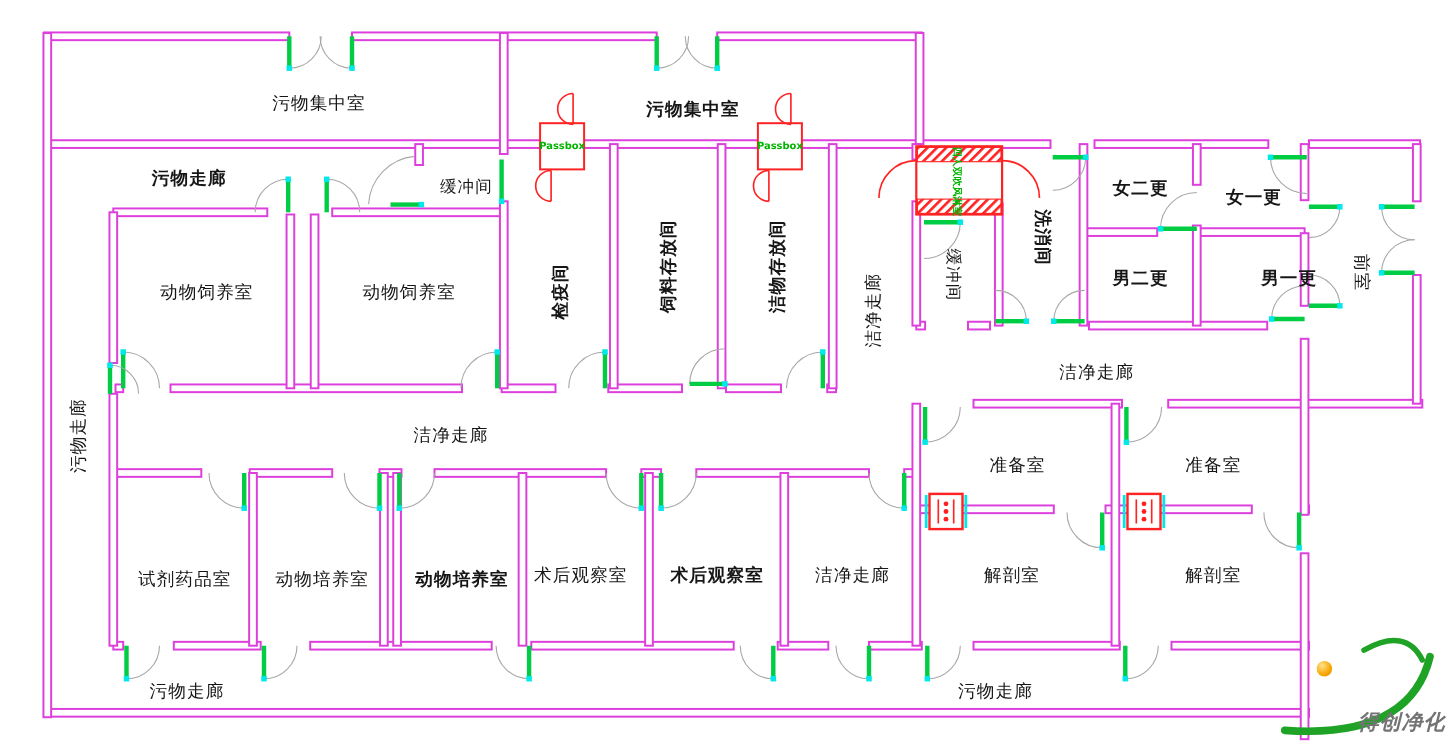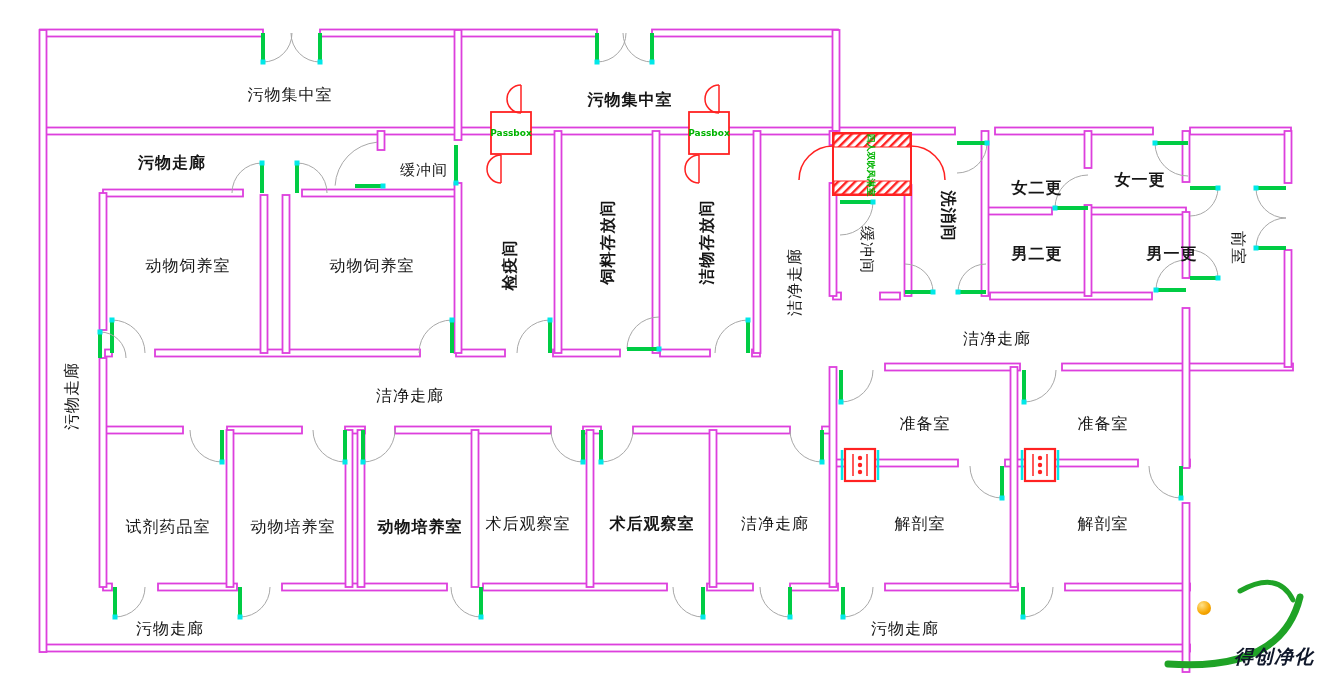--- a/index.html
+++ b/index.html
@@ -11,21 +11,21 @@
   .b{font-weight:bold;}
   .v{transform:translate(-50%,-50%) rotate(-90deg);}
   .w{transform:translate(-50%,-50%) rotate(90deg);}
   .g{font-size:9px;color:#00b400;font-weight:bold;letter-spacing:0;}
   .sm{font-size:15px;}
   #logo-brand{position:absolute;left:1102px;top:598px;font-size:46px;font-weight:bold;
       font-style:italic;color:#1fa326;letter-spacing:-3px;transform:none;}
   #logo-dot{position:absolute;left:1197px;top:601px;width:14px;height:14px;border-radius:50%;
       background:radial-gradient(circle at 35% 30%,#ffe28a,#f7a600 60%,#d98c00);}
   #logo-tagline{position:absolute;left:1234px;top:644px;font-size:19px;font-style:italic;
-      font-weight:bold;color:#0f172a;font-family:"DejaVu Serif","Liberation Serif",serif;transform:none;}
+      font-weight:bold;color:#737373;font-family:"DejaVu Serif","Liberation Serif",serif;transform:none;}
 </style>
 </head>
 <body>
 
 <div id="plan">
   <svg id="plan-svg" width="1318" height="675" viewBox="0 0 1318 675">
       <defs>
         <pattern id="hz" width="6" height="6" patternUnits="userSpaceOnUse" patternTransform="rotate(45)">
           <rect width="6" height="6" fill="#ffffff"></rect>
           <rect width="2.4" height="6" fill="#FF2222"></rect>
@@ -270,21 +270,21 @@
   <div class="lbl" style="left:188px;top:266px">动物饲养室</div>
   <div class="lbl" style="left:372px;top:266px">动物饲养室</div>
   <div class="lbl v b" style="left:510px;top:265px">检疫间</div>
   <div class="lbl v b" style="left:608px;top:242px">饲料存放间</div>
   <div class="lbl v b" style="left:707px;top:242px">洁物存放间</div>
   <div class="lbl v" style="left:795px;top:282px">洁净走廊</div>
   <div class="lbl v" style="left:72px;top:396px">污物走廊</div>
   <div class="lbl" style="left:410px;top:396px">洁净走廊</div>
   <div class="lbl w sm" style="left:866px;top:250px">缓冲间</div>
   <div class="lbl w b" style="left:947px;top:216px">洗消间</div>
-  <div class="lbl b" style="left:1037px;top:188px">女二更</div>
+  <div class="lbl b" style="left:1037px;top:172px">女二更</div>
   <div class="lbl b" style="left:1140px;top:180px">女一更</div>
   <div class="lbl b" style="left:1037px;top:254px">男二更</div>
   <div class="lbl b" style="left:1172px;top:254px">男一更</div>
   <div class="lbl w" style="left:1237px;top:248px">前室</div>
   <div class="lbl" style="left:997px;top:339px">洁净走廊</div>
   <div class="lbl" style="left:925px;top:424px">准备室</div>
   <div class="lbl" style="left:1103px;top:424px">准备室</div>
   <div class="lbl" style="left:920px;top:524px">解剖室</div>
   <div class="lbl" style="left:1103px;top:524px">解剖室</div>
   <div class="lbl" style="left:168px;top:527px">试剂药品室</div>

